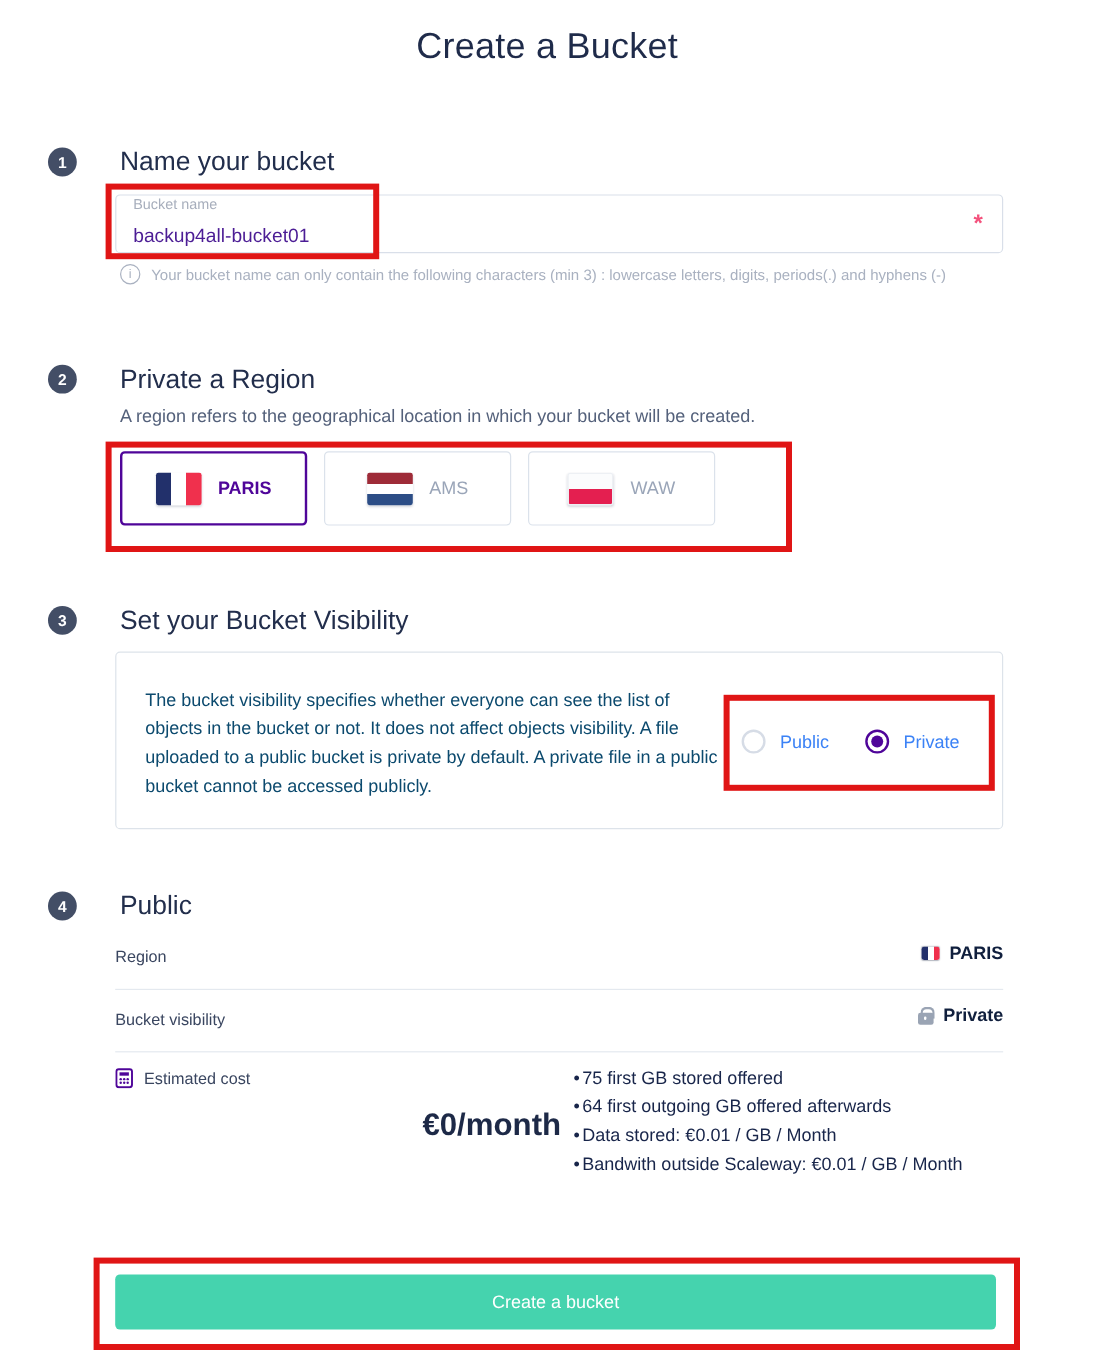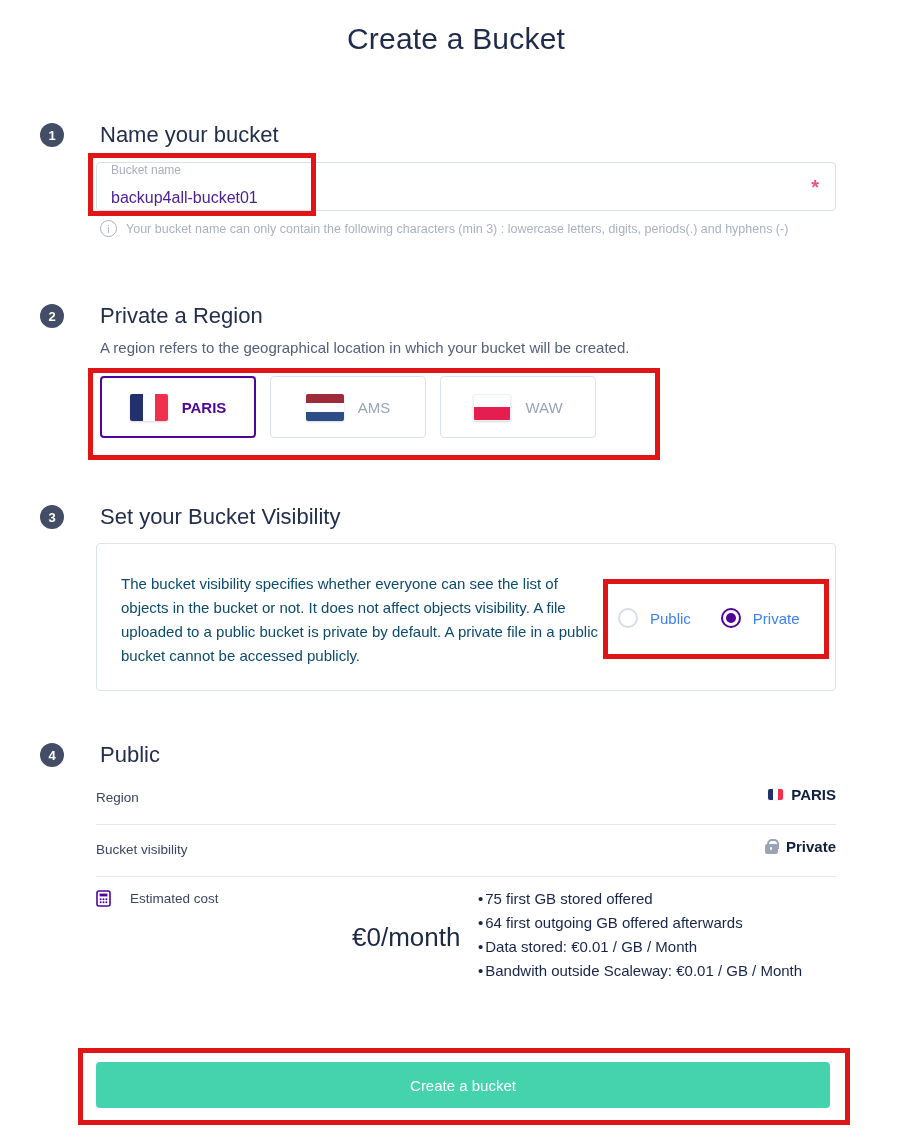--- a/index.html
+++ b/index.html
@@ -62,23 +62,23 @@
   .sum-label { position:absolute; left:96px; font-size:13.5px; color:#3a4660; }
   .sum-value { position:absolute; left:96px; width:740px; display:flex; justify-content:flex-end;
     align-items:center; gap:8px; font-size:15px; font-weight:bold; color:#101f3d; }
   .divider { position:absolute; left:96px; width:740px; height:1px; background:#e4e9ef; }
   .lock-icon { position:relative; width:13px; height:10px; background:#9aa4b4; border-radius:2px;
     display:inline-block; margin-top:4px; }
   .lock-icon::before { content:""; position:absolute; left:2.5px; top:-5px; width:8px; height:8px;
     border:2px solid #9aa4b4; border-bottom:none; border-radius:5px 5px 0 0; }
   .lock-icon::after { content:""; position:absolute; left:5.5px; top:3px; width:2px; height:3px;
     background:#fff; border-radius:1px; }
-  .cost-label-row { position:absolute; left:96px; top:890px; display:flex; align-items:center; gap:18px;
+  .cost-label-row { position:absolute; left:96px; top:890px; display:flex; align-items:center; gap:8px;
     font-size:13.5px; color:#3a4660; }
-  .cost-value { position:absolute; left:352px; top:922px; font-size:26px; font-weight:normal; color:#1d2947; }
+  .cost-value { position:absolute; left:352px; top:922px; font-size:26px; font-weight:bold; color:#1d2947; }
   .cost-bullets { position:absolute; left:478px; top:887px; list-style:none; }
   .cost-bullets li { font-size:15px; line-height:24px; color:#18254a; }
   .cost-bullets li::before { content:"\2022"; margin-right:2px; }
 
   
   .create-btn { position:absolute; left:96px; top:1062px; width:734px; height:46px;
     background:#45d3ae; border:none; border-radius:4px; color:#ffffff; font-size:15px;
     font-family:inherit; cursor:pointer; }
 </style>
 </head>

